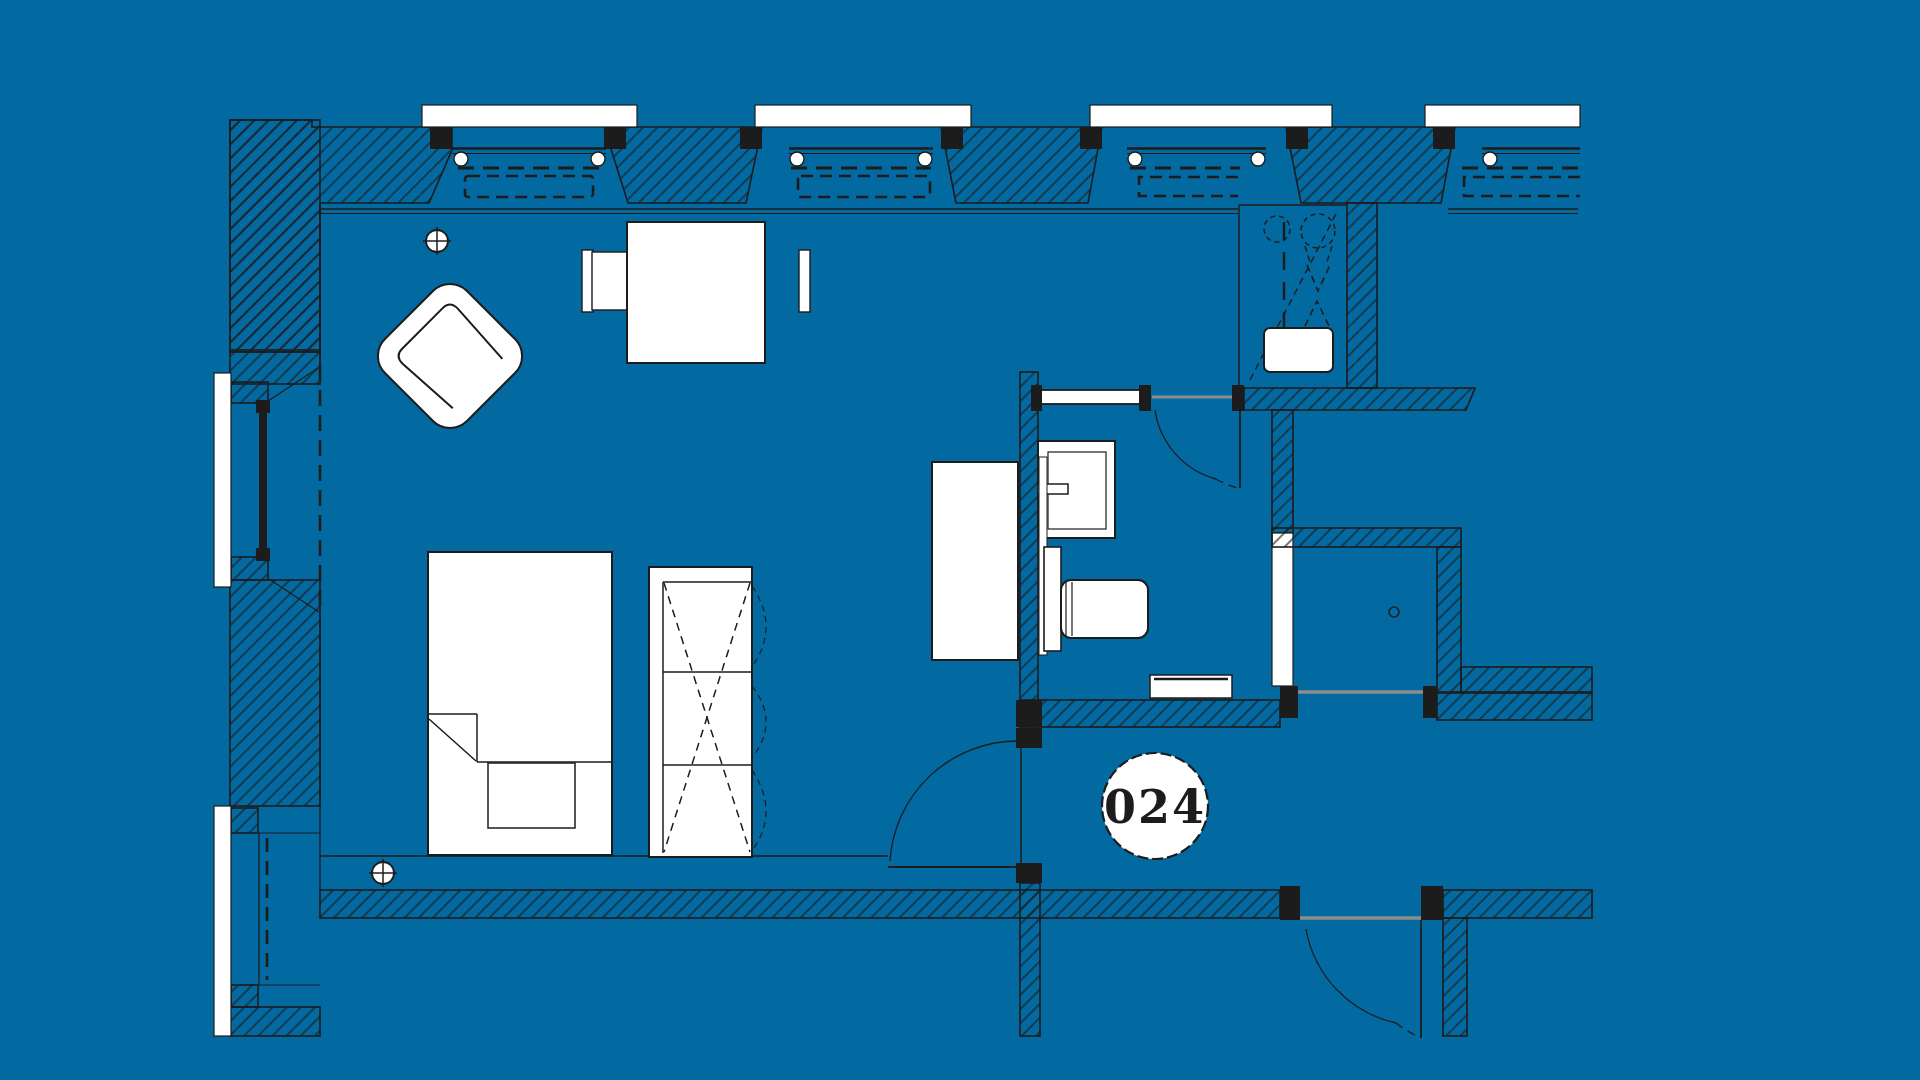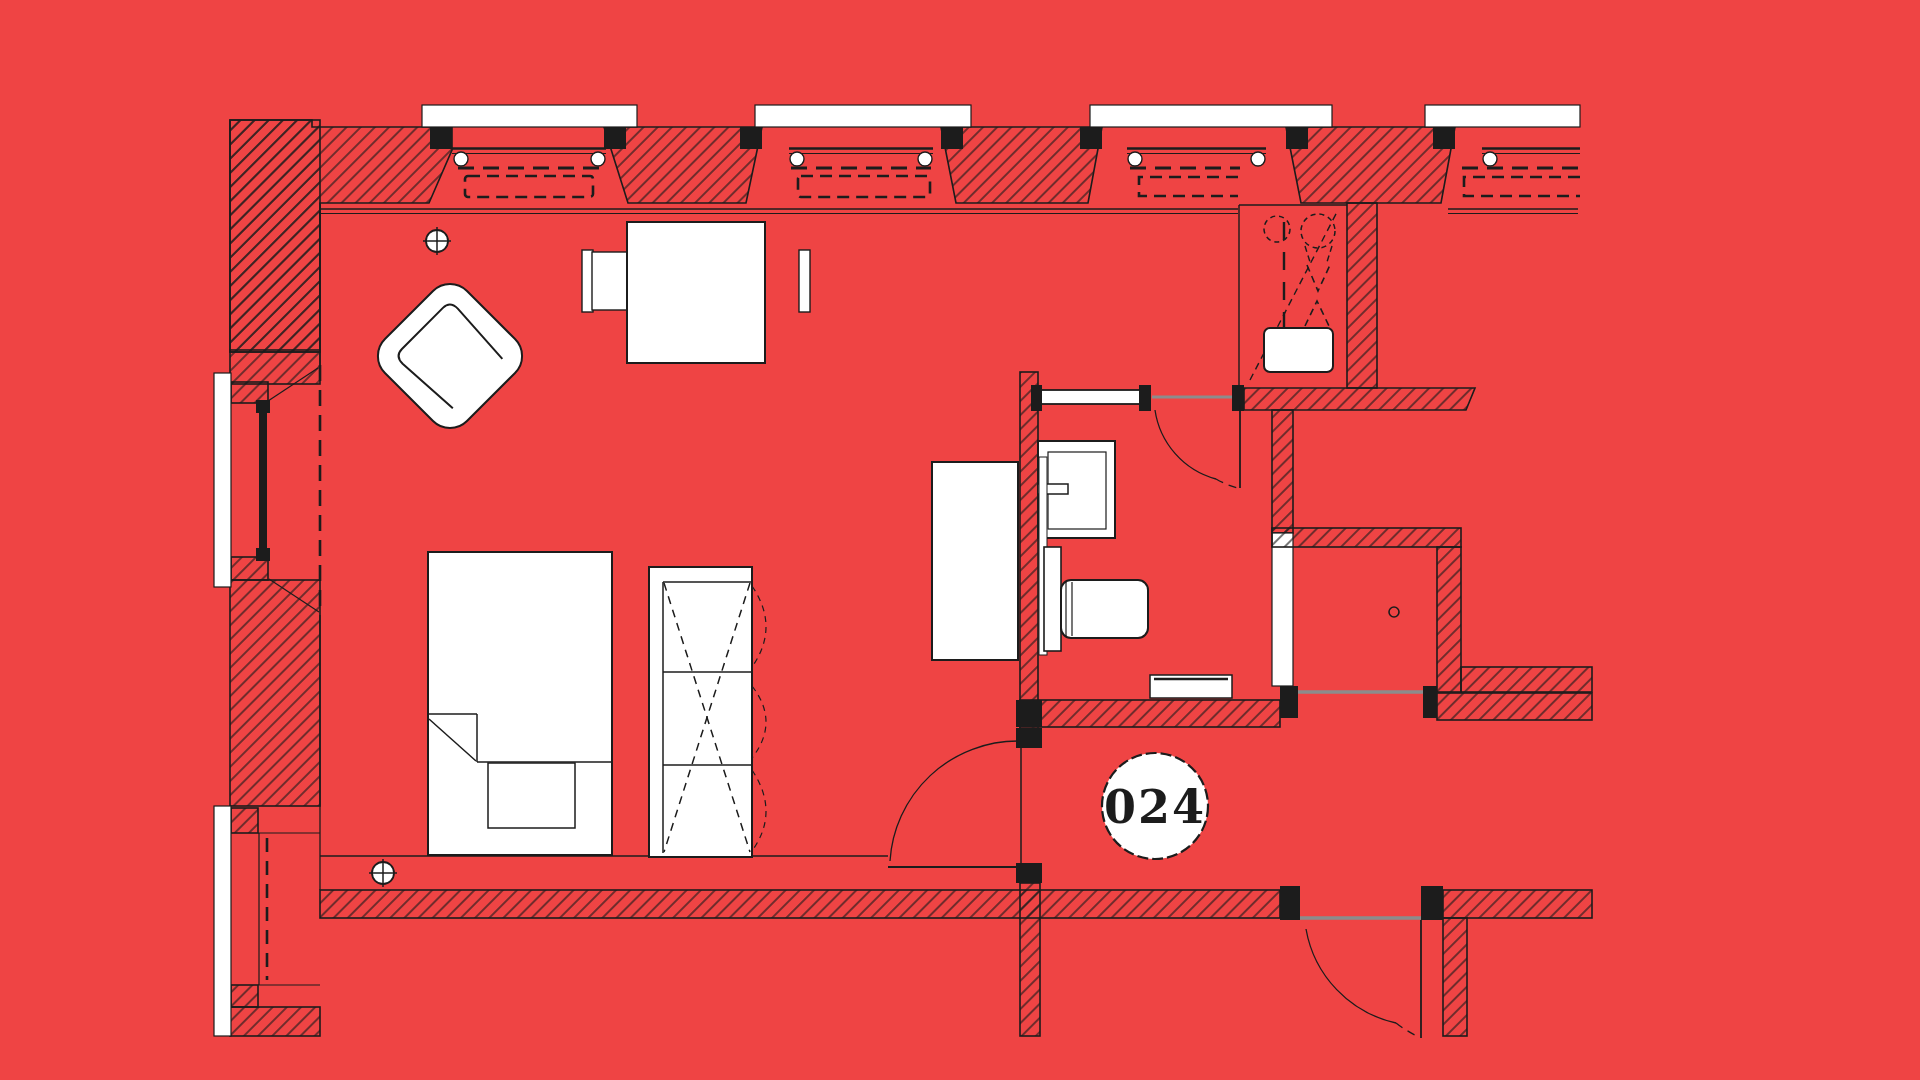--- a/index.html
+++ b/index.html
@@ -1,16 +1,16 @@
 <!DOCTYPE html>
 <html><head>
 <meta charset="utf-8">
 <style>
   html,body{margin:0;padding:0;background:#ffffff;}
-  .stage{position:relative;width:1920px;height:1080px;background:#ef4444;overflow:hidden;
+  .stage{position:relative;width:1920px;height:1080px;background:#0369a1;overflow:hidden;
          font-family:"DejaVu Serif", serif;}
   svg{position:absolute;left:0;top:0;}
   .w   {fill:url(#hatch);stroke:#1c1c1c;stroke-width:1.6;}
   .ln  {stroke:#1c1c1c;fill:none;}
   .wh  {fill:#ffffff;stroke:#1c1c1c;}
   .blk {fill:#1c1c1c;stroke:none;}
   .gray{stroke:#8c8c8c;fill:none;}
   .roomnum{font-family:"DejaVu Serif", serif;font-weight:700;font-size:46px;fill:#1c1c1c;letter-spacing:2px;}
 </style>
 </head>

